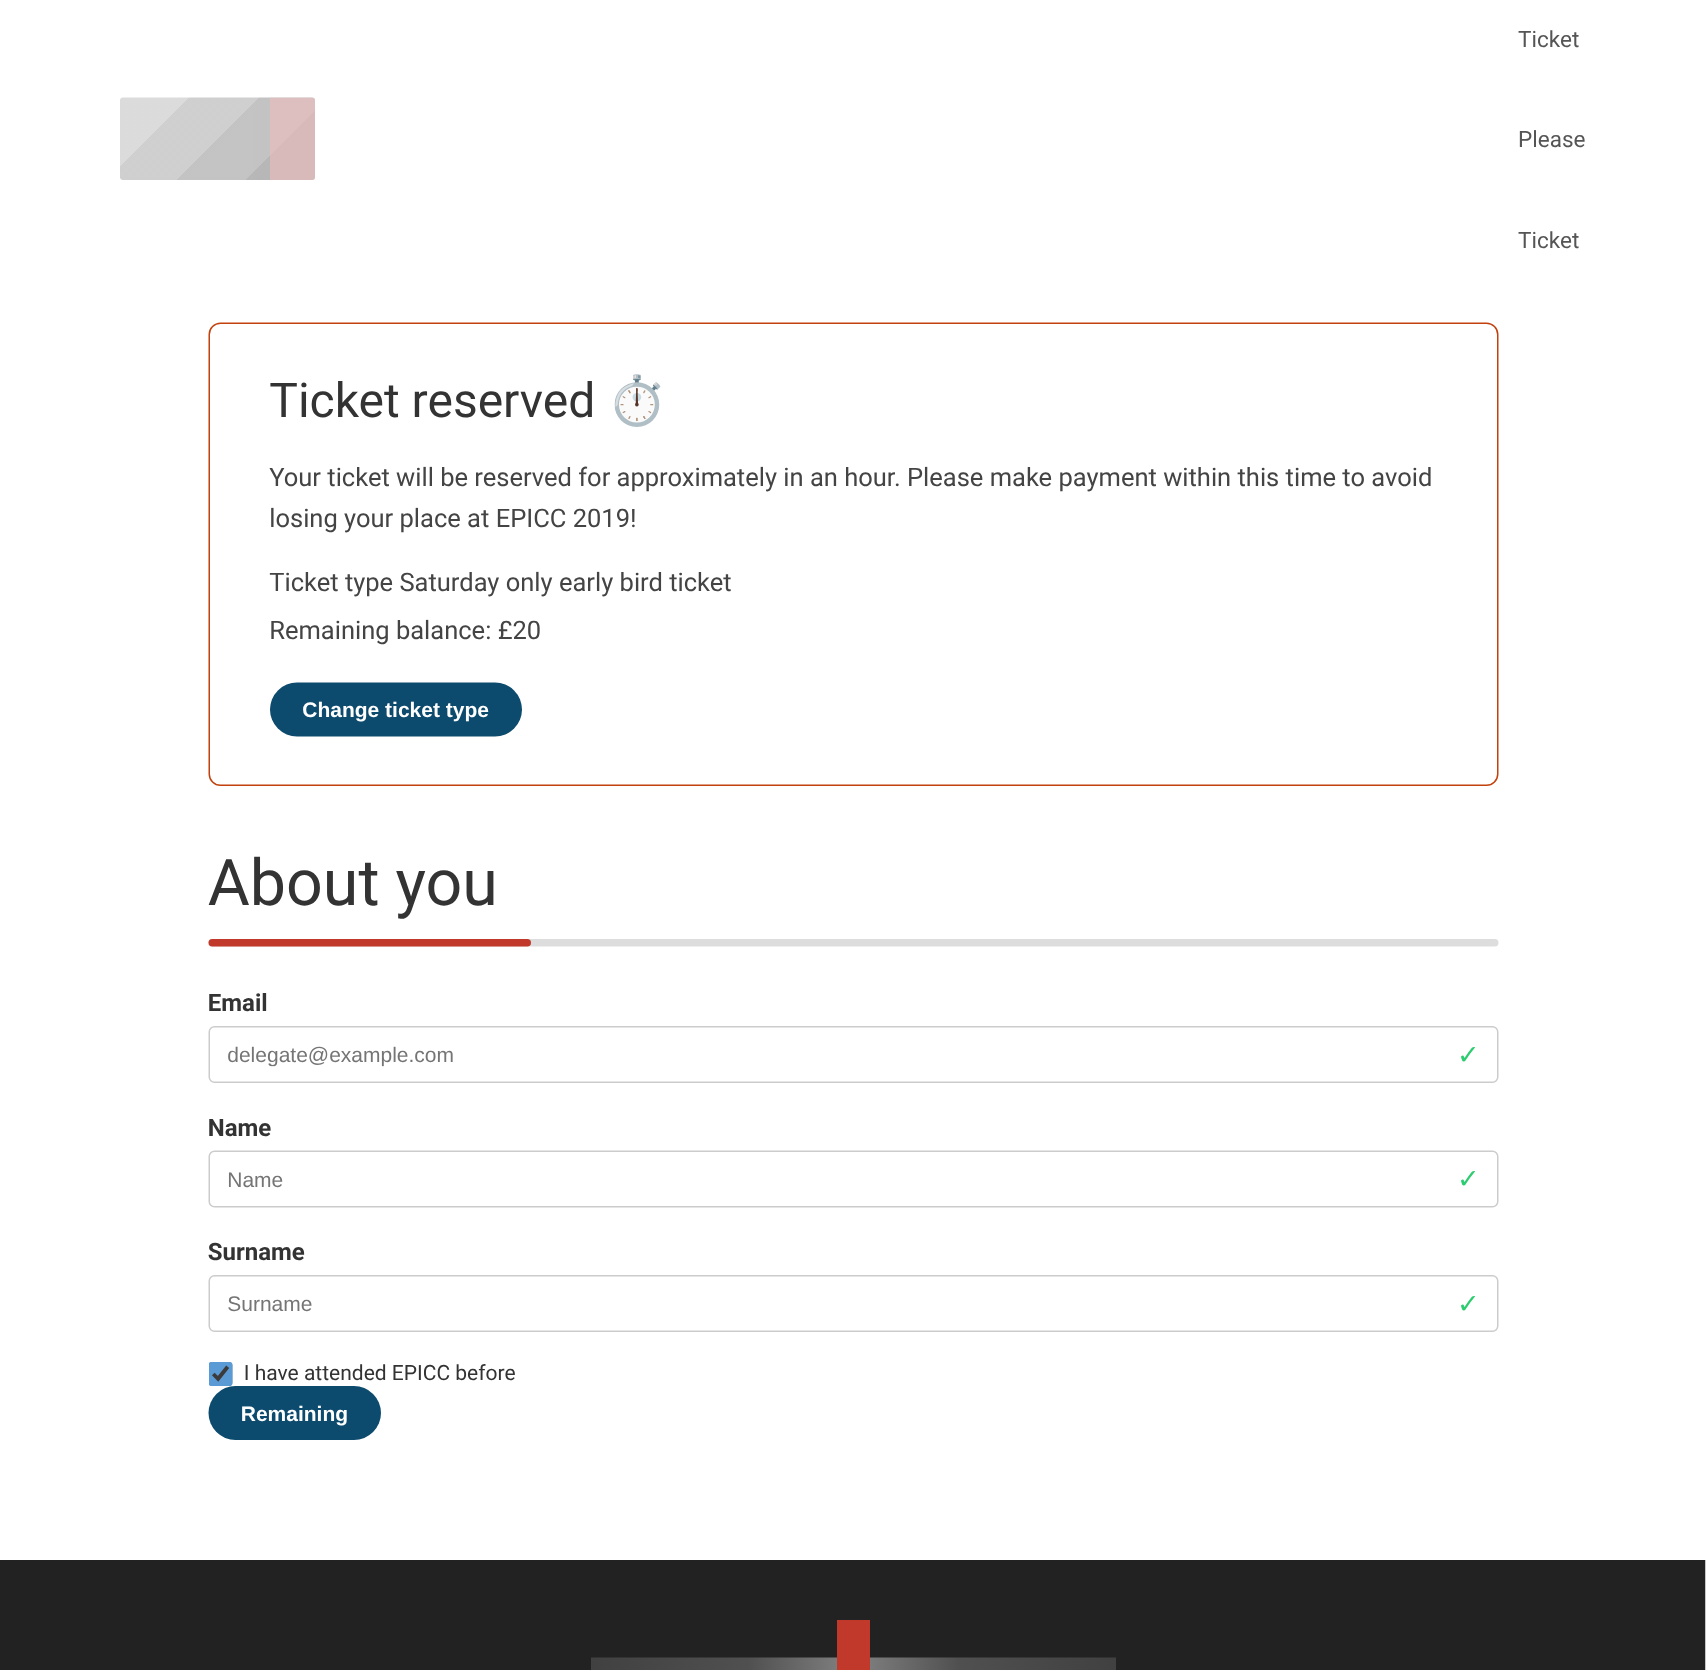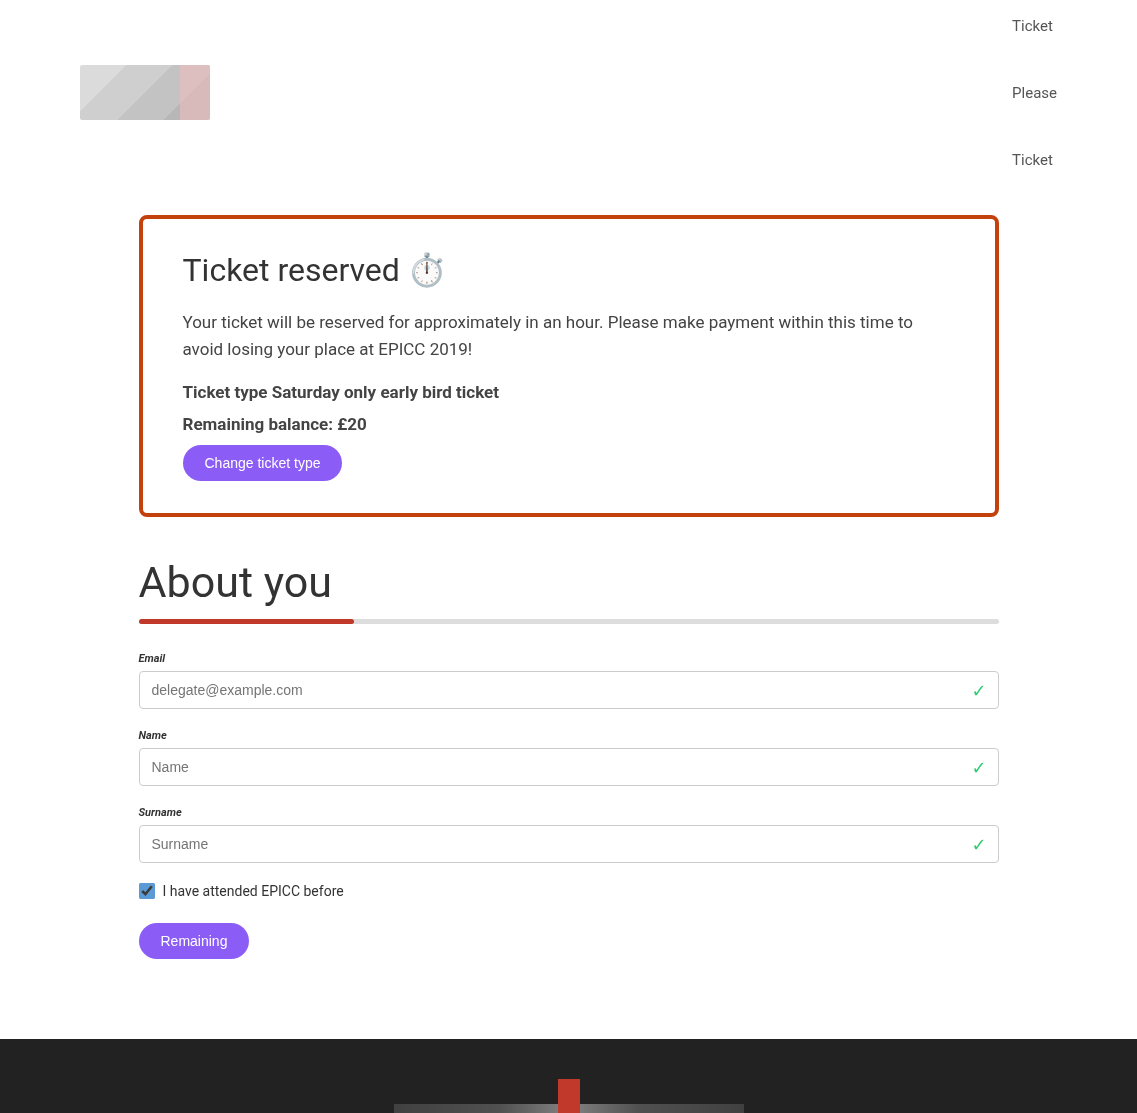--- a/index.html
+++ b/index.html
@@ -44,53 +44,52 @@
 
     
     main {
       max-width: 900px;
       margin: 30px auto;
       padding: 0 20px;
     }
 
     
     .ticket-card {
-      border: 4px solid #c2410c;
+      border: 1px solid #c2410c;
       border-radius: 8px;
       padding: 32px 40px;
       margin-bottom: 40px;
     }
     .ticket-card h1 {
       font-size: 32px;
       font-weight: 400;
       margin-bottom: 20px;
     }
     .ticket-card p {
       font-size: 17px;
       color: #444;
       line-height: 1.6;
       margin-bottom: 8px;
     }
     .ticket-card .ticket-meta {
       margin-top: 16px;
-      margin-bottom: 7px;
-      font-weight: bold;
+      margin-bottom: 20px;
     }
     .ticket-card .ticket-meta p {
       margin-bottom: 4px;
     }
     .btn-red {
-      background: #8b5cf6;
+      background: #0c4a6e;
       color: #fff;
       border: none;
       border-radius: 20px;
       padding: 10px 22px;
       font-size: 14px;
       cursor: pointer;
-      font-weight: 400;
+      font-weight: 700;
       text-align: right;
     }
 
     
     .about-section h2 {
       font-size: 43px;
       font-weight: 400;
       margin-bottom: 12px;
     }
     .progress-bar {
@@ -107,23 +106,22 @@
       border-radius: 3px;
       width: 25%;
     }
 
     
     .form-group {
       margin-bottom: 20px;
     }
     .form-group label {
       display: block;
-      font-size: 11px;
+      font-size: 16px;
       font-weight: 700;
-      font-style: italic;
       margin-bottom: 6px;
       color: #333;
     }
     .input-wrapper {
       position: relative;
     }
     .form-group input[type="text"],
     .form-group input[type="email"] {
       width: 100%;
       border: 1px solid #ccc;
@@ -139,21 +137,20 @@
       top: 50%;
       transform: translateY(-50%);
       color: #2ecc71;
       font-size: 18px;
     }
 
     .checkbox-row {
       display: flex;
       align-items: center;
       gap: 8px;
-      margin-bottom: 24px;
     }
     .checkbox-row input[type="checkbox"] {
       width: 16px;
       height: 16px;
       accent-color: #5b9bd5;
     }
     .checkbox-row label {
       font-size: 14px;
       color: #333;
     }

